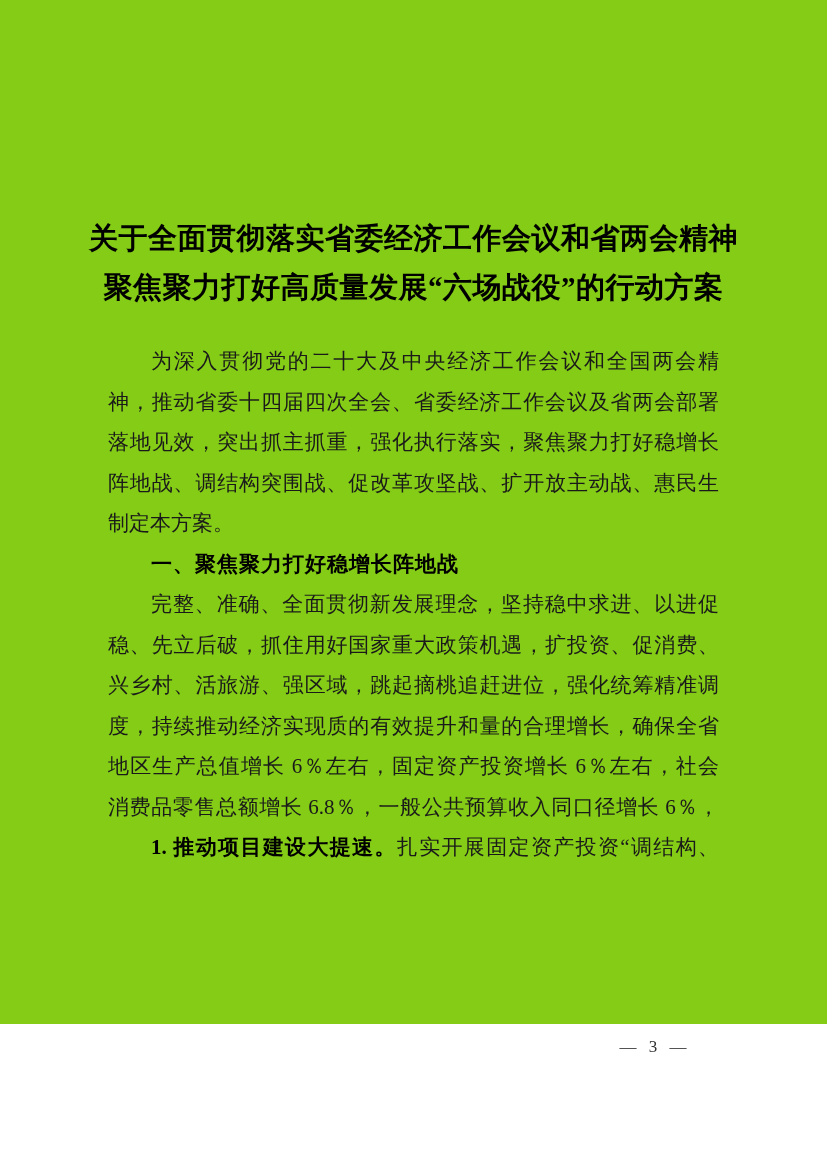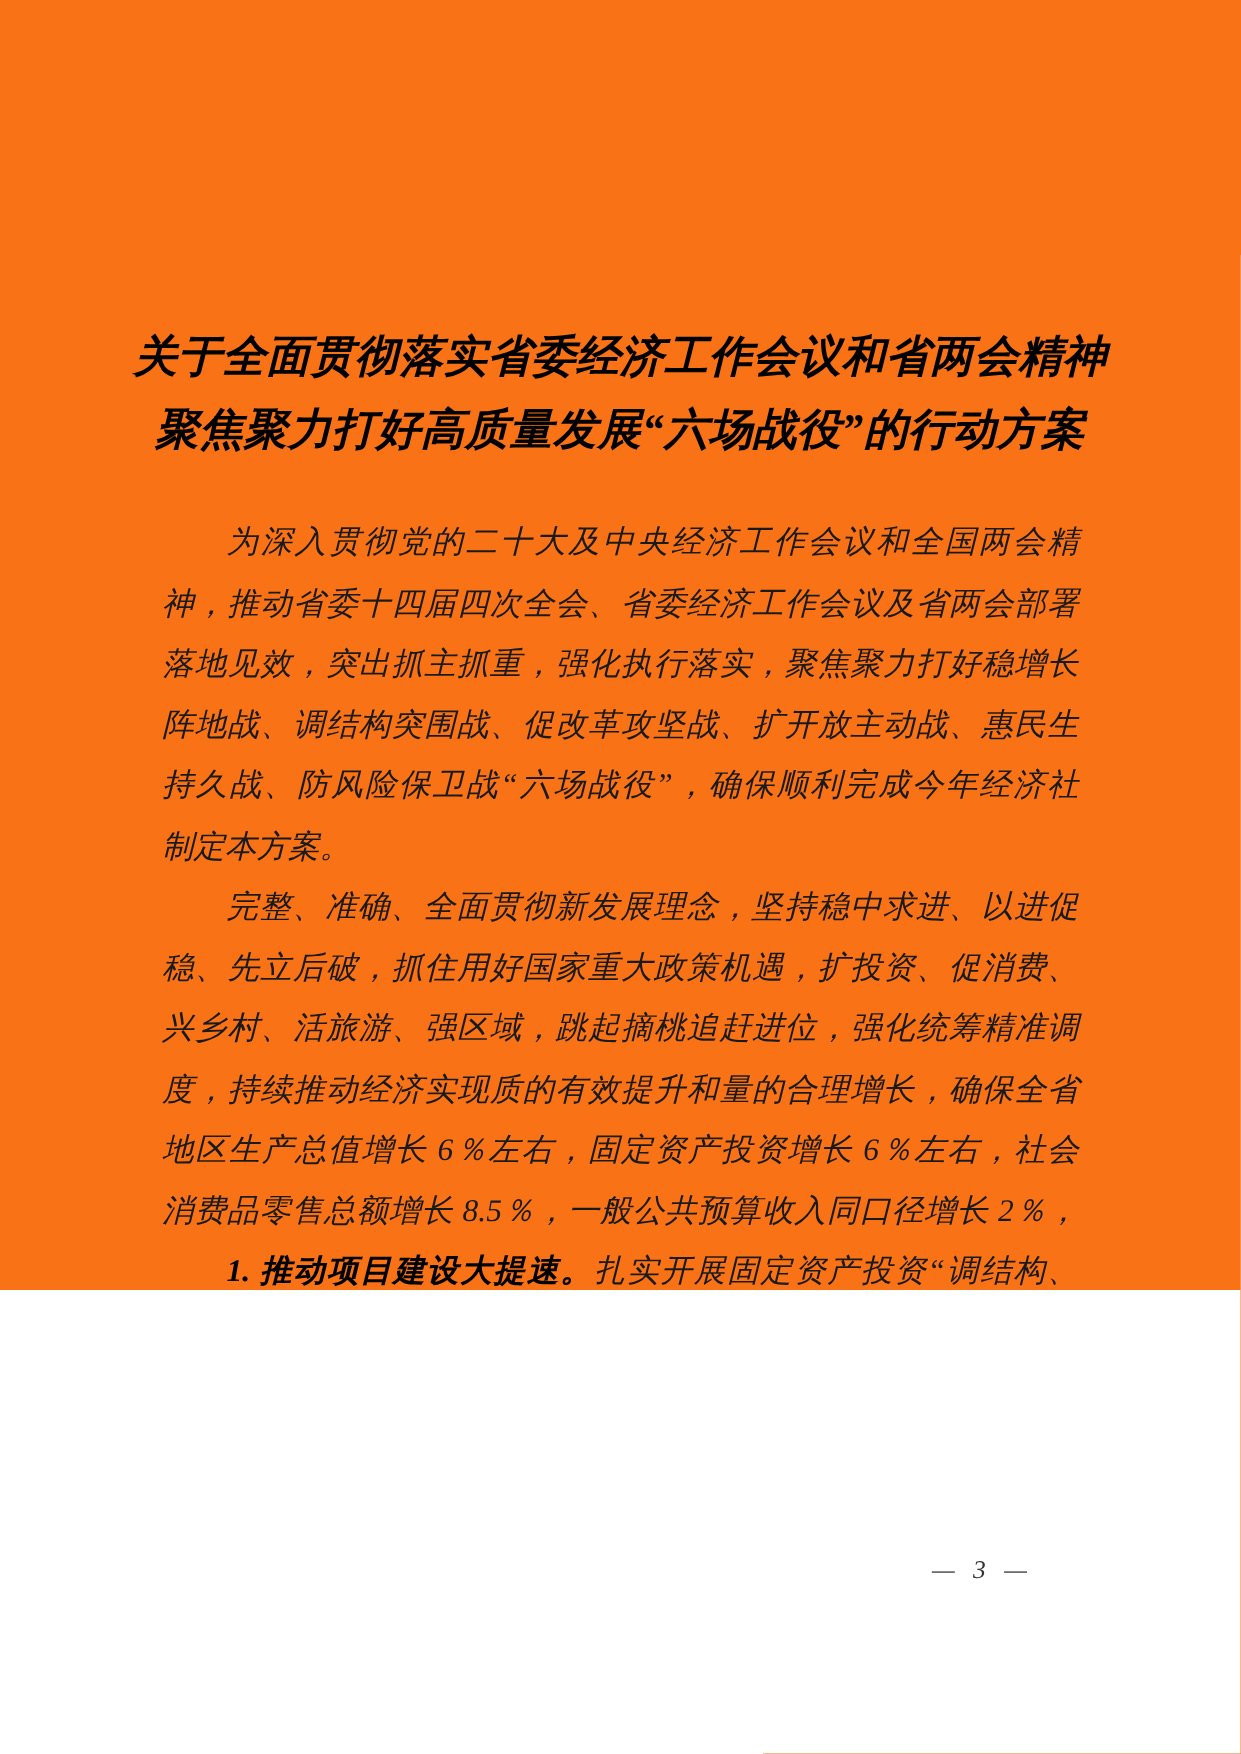--- a/index.html
+++ b/index.html
@@ -6,23 +6,22 @@
   body {
     width: 827px; height: 1169px;
     background: #ffffff;
     font-family: "Liberation Serif", "DejaVu Serif", serif;
     color: #1a1a1a;
     position: relative;
     overflow: hidden;
   }
   .page {
     position: absolute; left: 0; top: 0;
-    width: 827px; height: 860px;
-    background: #f97316;
-    font-style: italic;
+    width: 827px; height: 1024px;
+    background: #84cc16;
   }
   .doc-title {
     position: absolute;
     top: 214px; left: 40px; width: 747px;
     text-align: center;
     font-size: 29px;
     font-weight: bold;
     color: #000000;
     line-height: 49px;
     letter-spacing: 0.5px;
@@ -75,30 +74,30 @@
   <div class="doc-title">
     <div>关于全面贯彻落实省委经济工作会议和省两会精神</div>
     <div>聚焦聚力打好高质量发展“六场战役”的行动方案</div>
   </div>
 
   <div class="body-col">
     <div class="bline indent">为深入贯彻党的二十大及中央经济工作会议和全国两会精</div>
     <div class="bline">神，推动省委十四届四次全会、省委经济工作会议及省两会部署</div>
     <div class="bline">落地见效，突出抓主抓重，强化执行落实，聚焦聚力打好稳增长</div>
     <div class="bline">阵地战、调结构突围战、促改革攻坚战、扩开放主动战、惠民生</div>
-    <div class="bline">持久战、防风险保卫战“六场战役”，确保顺利完成今年经济社</div>
     <div class="bline flush">制定本方案。</div>
 
+    <div class="bline heading indent">一、聚焦聚力打好稳增长阵地战</div>
 
     <div class="bline indent">完整、准确、全面贯彻新发展理念，坚持稳中求进、以进促</div>
     <div class="bline">稳、先立后破，抓住用好国家重大政策机遇，扩投资、促消费、</div>
     <div class="bline">兴乡村、活旅游、强区域，跳起摘桃追赶进位，强化统筹精准调</div>
     <div class="bline">度，持续推动经济实现质的有效提升和量的合理增长，确保全省</div>
     <div class="bline">地区生产总值增长 6％左右，固定资产投资增长 6％左右，社会</div>
-    <div class="bline">消费品零售总额增长 8.5％，一般公共预算收入同口径增长 2％，</div>
+    <div class="bline">消费品零售总额增长 6.8％，一般公共预算收入同口径增长 6％，</div>
 
     <div class="bline indent">
       <span class="lead-bold">1. 推动项目建设大提速。</span><span>扎实开展固定资产投资“调结构、</span>
     </div>
   </div>
 
   <div class="page-num">— 3 —</div>
 
 </div>
 

